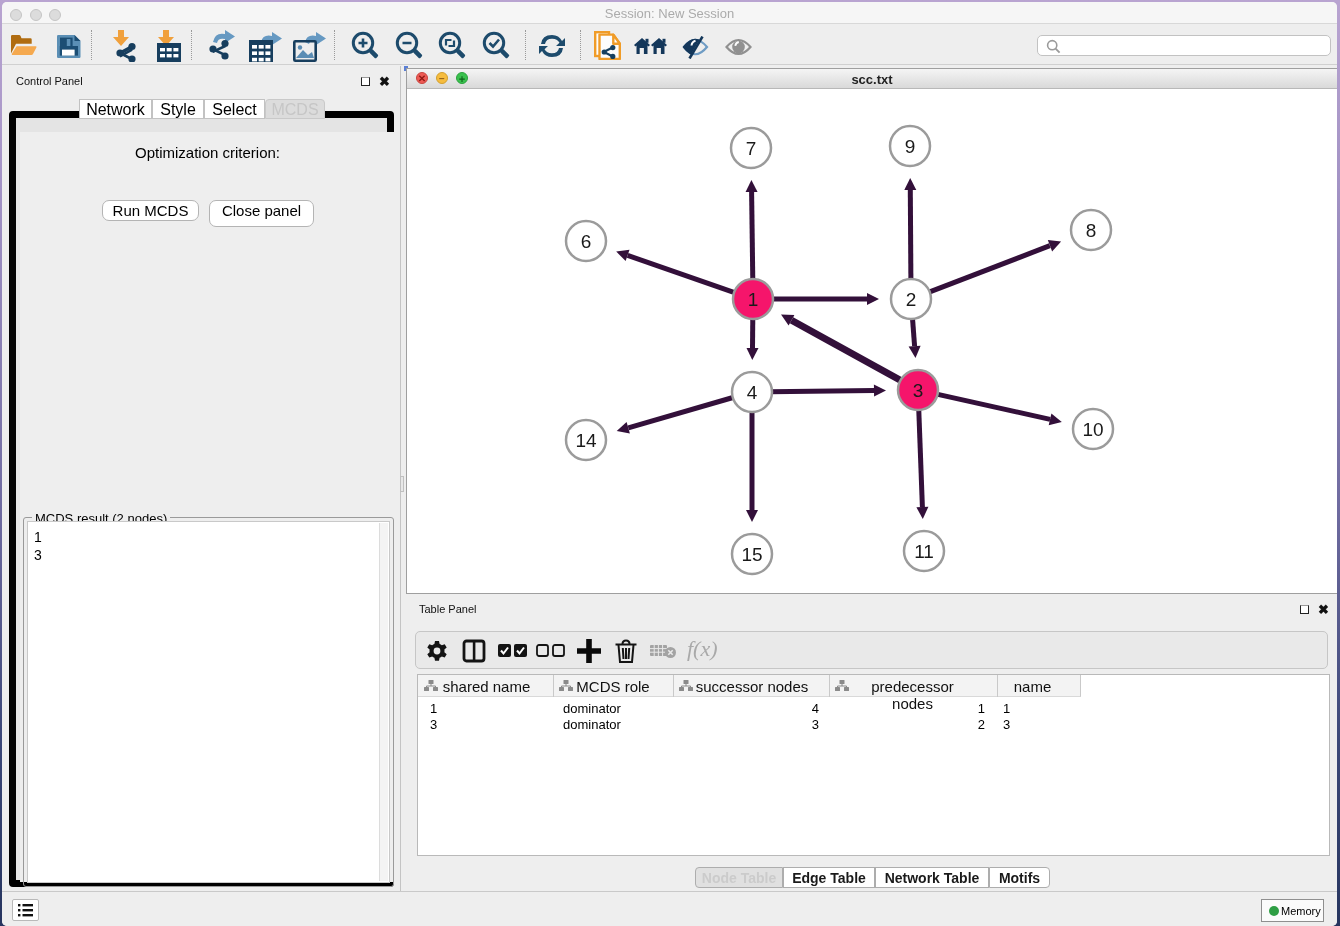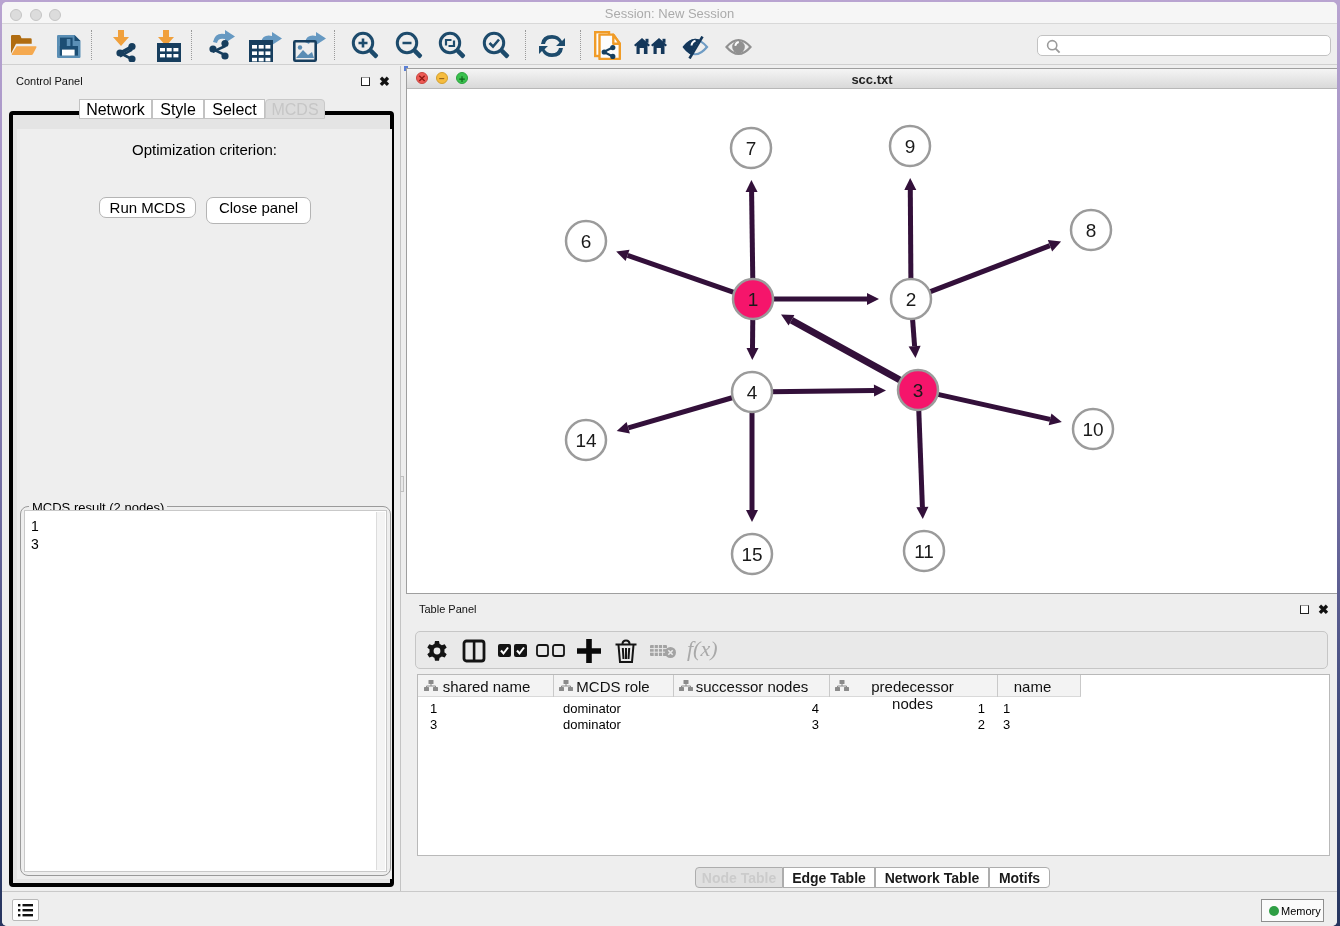--- a/index.html
+++ b/index.html
@@ -12,24 +12,24 @@
 .toolbar { position:absolute; left:0; top:23px; width:100%; height:40px; background:#eeeeee; border-bottom:1px solid #d0d0d0; }
 .tsep { position:absolute; top:5px; height:30px; width:1px; border-left:1px dotted #9a9a9a; }
 .ticon { position:absolute; top:0; }
 .searchbox { position:absolute; left:1035px; top:10px; width:294px; height:21px; background:#ffffff; border:1px solid #c2c2c2; border-radius:5px; }
 .panel-hdr { font-size:11px; color:#111; }
 
 .cp { position:absolute; left:0; top:64px; width:399px; height:827px; background:#eeeeee; border-right:1px solid #c4c4c4; }
 .float-ic { position:absolute; width:9px; height:9px; border:1.5px solid #222; border-top-color:#999; background:#fff; }
 .x-ic { position:absolute; font-size:13px; font-weight:bold; color:#111; line-height:9px; }
 .tab { position:absolute; top:33px; height:20px; line-height:19px; z-index:3; background:#fff; border:1px solid #c2c2c2; font-size:16px; text-align:center; color:#000; }
-.cp-outer { position:absolute; left:7px; top:45px; width:385px; height:776px; background:#e4e4e4; border:4px solid #000000; border-radius:4px; }
+.cp-outer { position:absolute; left:7px; top:45px; width:385px; height:776px; background:#e4e4e4; border:7px solid #000000; border-radius:4px; }
 .cp-inner { position:absolute; left:4px; top:14px; width:375px; height:750px; background:#eeeeee; }
 .btn { position:absolute; background:#ffffff; border:1px solid #b4b4b4; border-radius:7px; font-size:15px; color:#000; text-align:center; }
-.fieldset { position:absolute; border:1px solid #9a9a9a; border-radius:8px; }
+.fieldset { position:absolute; border:1px solid #9a9a9a; border-radius:3px;margin-top:8px; }
 .legend { position:absolute; top:-7px; left:8px; background:#eeeeee; font-size:13px; padding:0 3px; }
 
 .netwin { position:absolute; left:404px; top:66px; width:932px; height:526px; background:#ffffff; border:1px solid #9f9f9f; }
 .nettitle { position:absolute; left:0; top:0; width:100%; height:20px; background:linear-gradient(#f5f5f5,#d9d9d9); border-bottom:1px solid #b8b8b8; }
 .mac { position:absolute; top:3px; width:12px; height:12px; border-radius:50%; font-size:10px; line-height:12px; text-align:center; font-weight:bold; }
 
 .tp { position:absolute; left:400px; top:592px; width:937px; height:299px; background:#eeeeee; }
 .tp-toolbar { position:absolute; left:13px; top:37px; width:913px; height:38px; background:#e9e9e9; border:1px solid #c6c6c6; border-radius:5px;padding-left:36px; }
 .tbl { position:absolute; left:15px; top:80px; width:913px; height:182px; background:#ffffff; border:1px solid #b9b9b9; }
 .tbl-hdr { position:absolute; left:0; top:0; width:663px; height:22px; background:#f3f3f3; border-bottom:1px solid #d9d9d9; border-right:1px solid #c9c9c9; font-size:15px; color:#111; }

